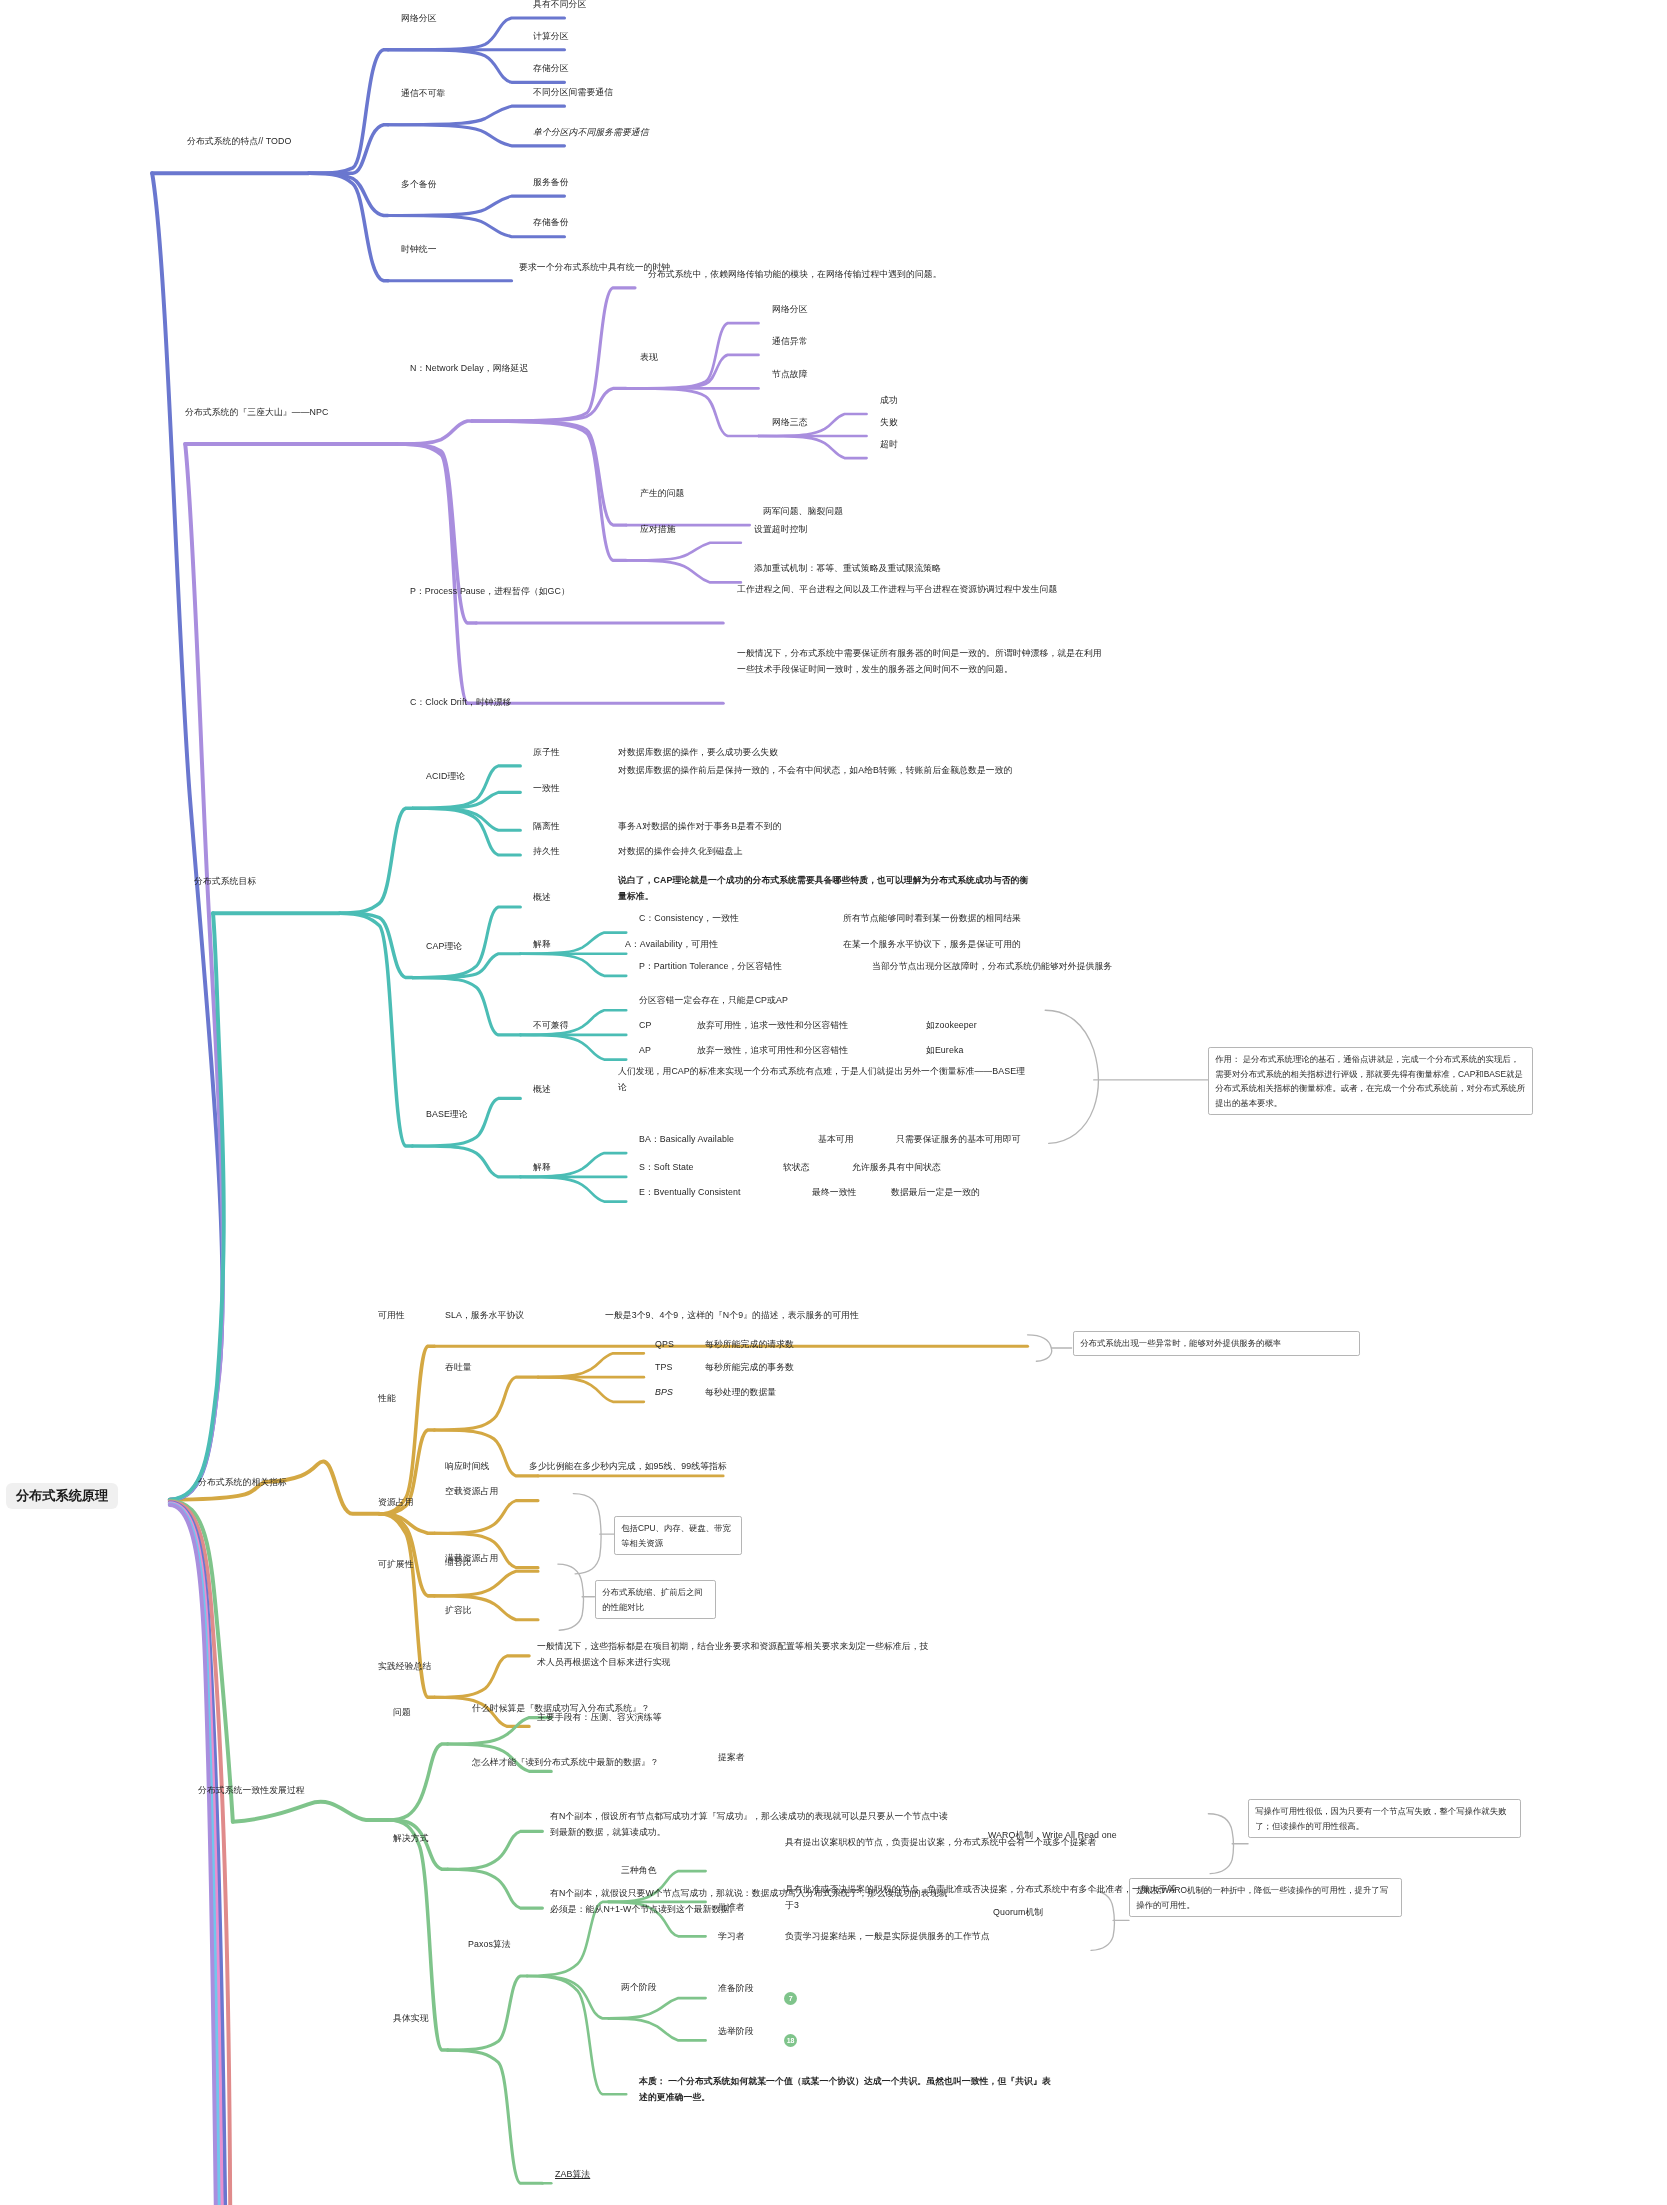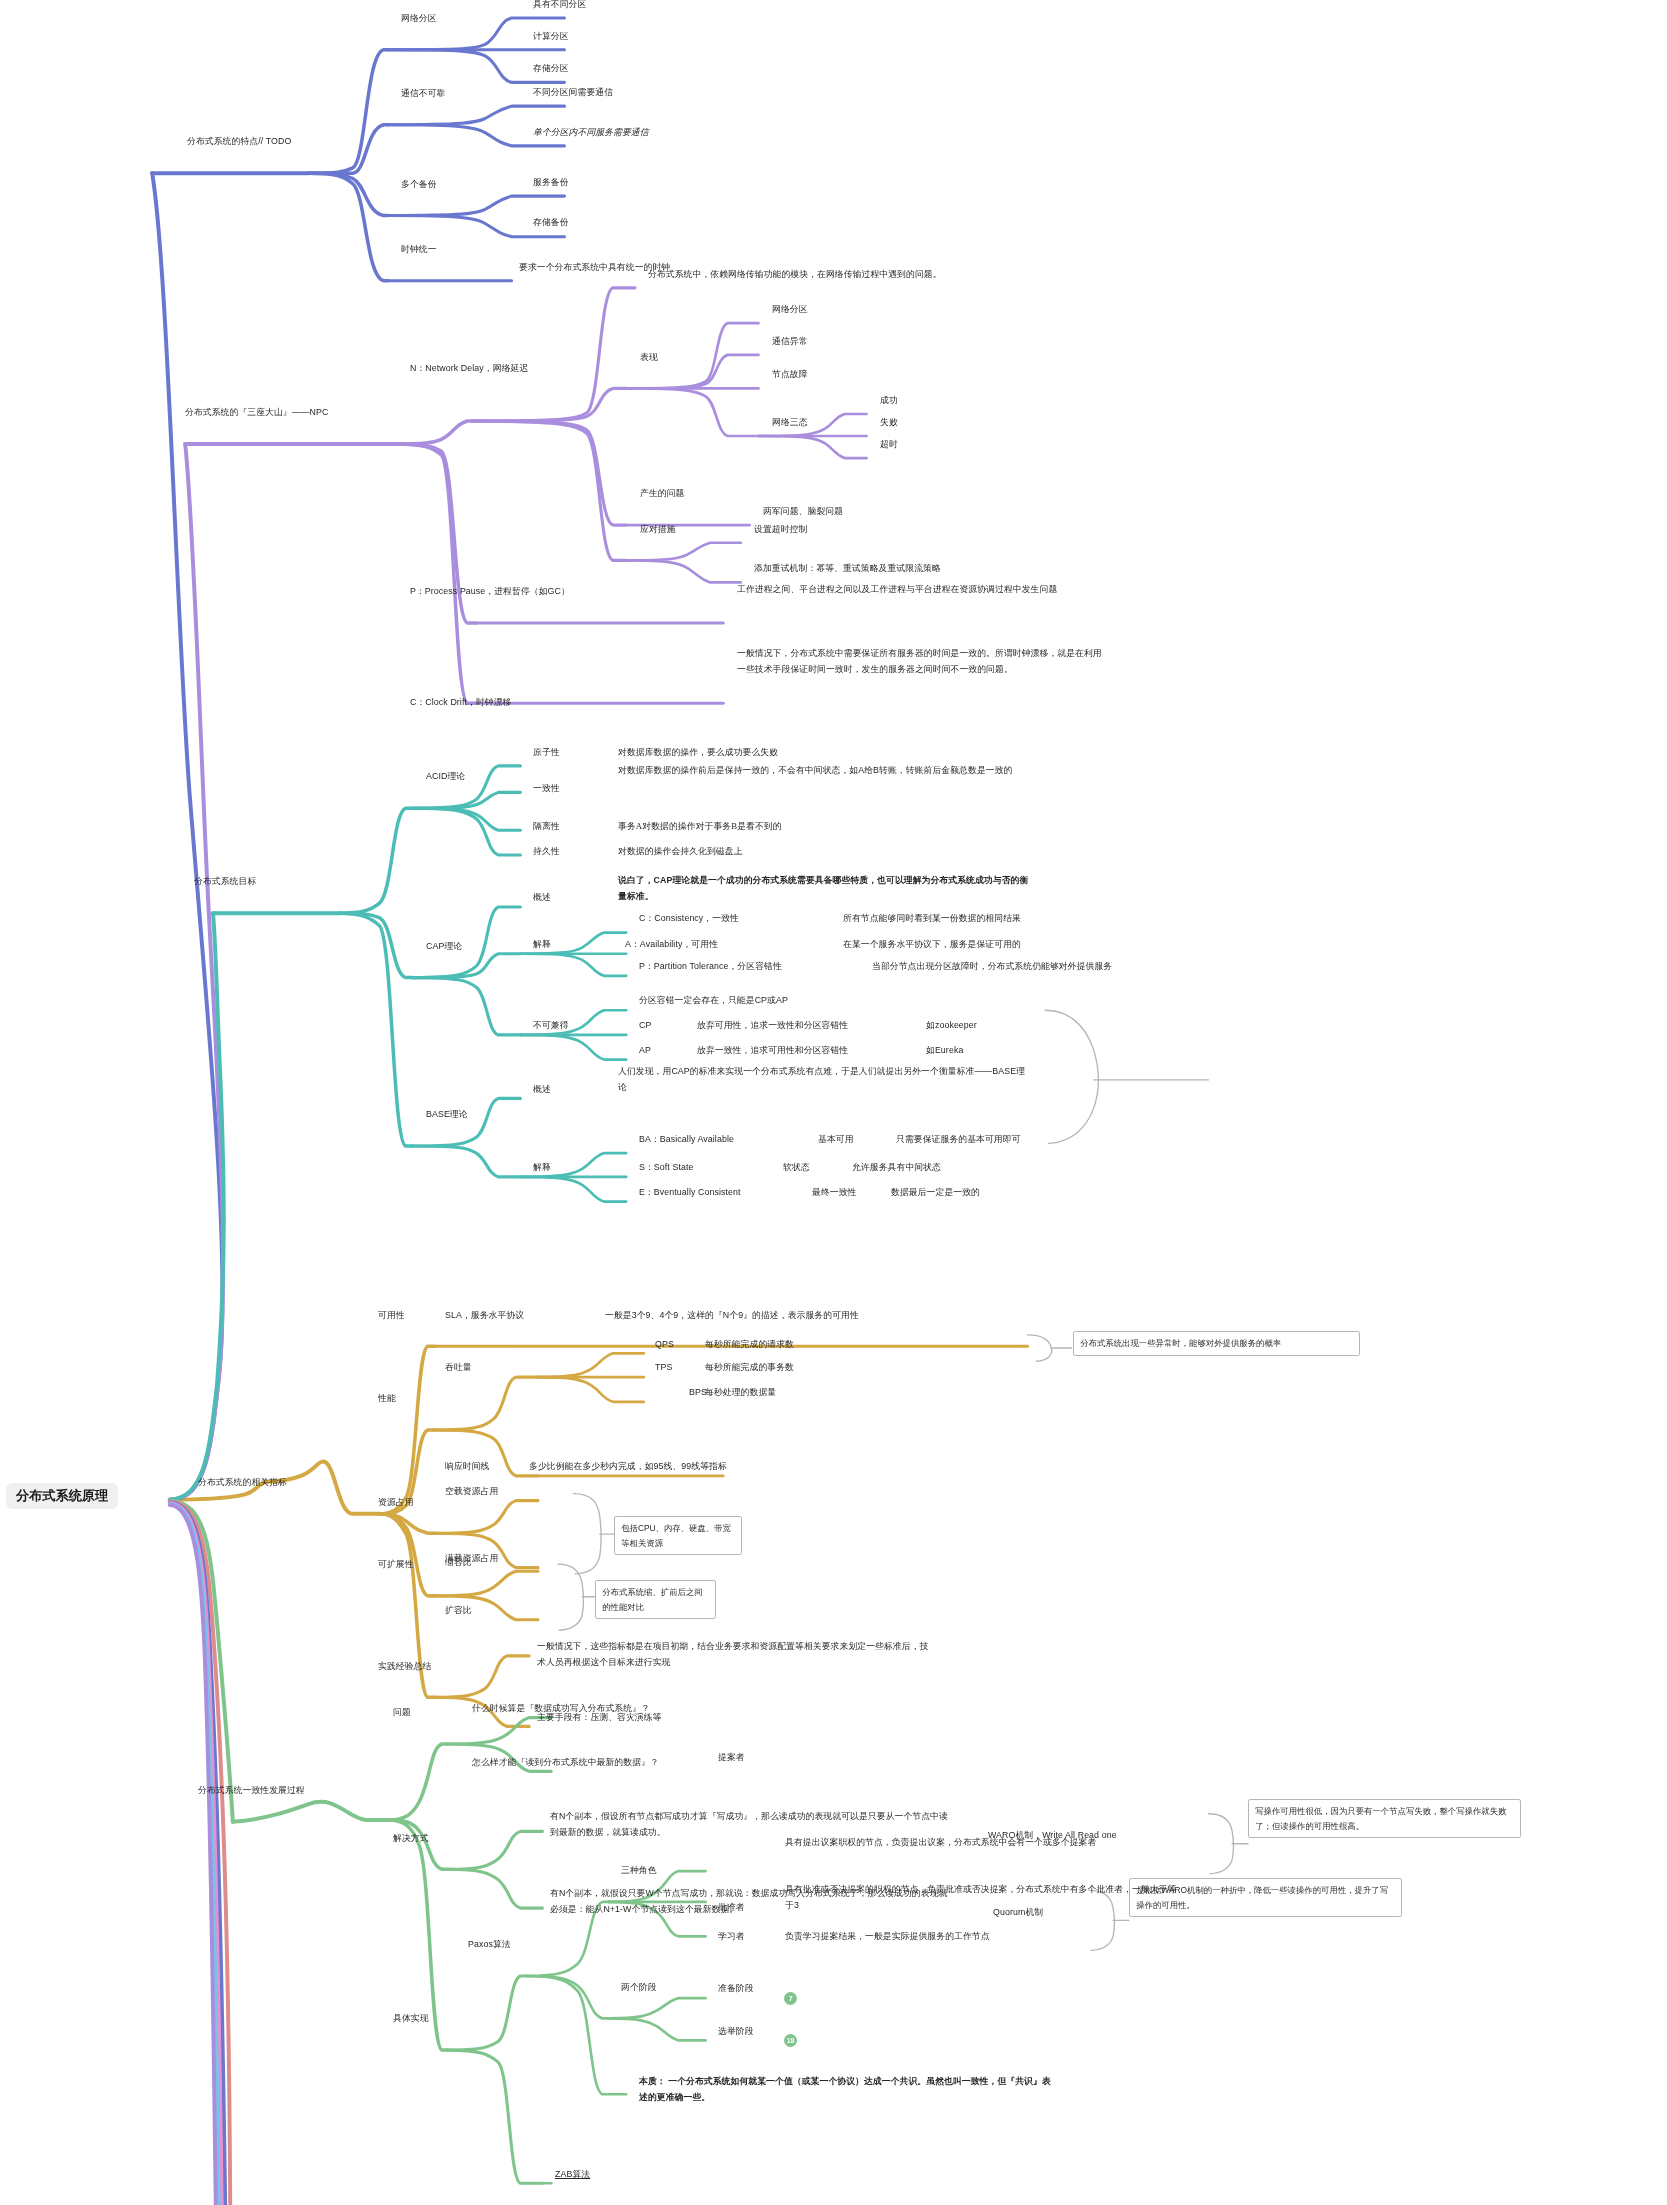--- a/index.html
+++ b/index.html
@@ -332,34 +332,35 @@
 <div class="node" style="left:639px; top:1130px;">BA：Basically Available</div>
 <div class="node" style="left:818px; top:1130px;">基本可用</div>
 <div class="node" style="left:896px; top:1130px;">只需要保证服务的基本可用即可</div>
 <div class="node" style="left:639px; top:1158px;">S：Soft State</div>
 <div class="node" style="left:783px; top:1158px;">软状态</div>
 <div class="node" style="left:852px; top:1158px;">允许服务具有中间状态</div>
 <div class="node" style="left:639px; top:1183px;">E：Bventually Consistent</div>
 <div class="node" style="left:812px; top:1183px;">最终一致性</div>
 <div class="node" style="left:891px; top:1183px;">数据最后一定是一致的</div>
 
+<div class="callout" style="left:1208px; top:1047px; width:325px;">作用： 是分布式系统理论的基石，通俗点讲就是，完成一个分布式系统的实现后，需要对分布式系统的相关指标进行评级，那就要先得有衡量标准，CAP和BASE就是分布式系统相关指标的衡量标准。或者，在完成一个分布式系统前，对分布式系统所提出的基本要求。</div>
 
 <div class="node" style="left:198px; top:1473px;">分布式系统的相关指标</div>
 <div class="node" style="left:378px; top:1306px;">可用性</div>
 <div class="node" style="left:445px; top:1306px;">SLA，服务水平协议</div>
 <div class="node" style="left:605px; top:1306px;">一般是3个9、4个9，这样的『N个9』的描述，表示服务的可用性</div>
 <div class="callout" style="left:1073px; top:1331px; width:287px;">分布式系统出现一些异常时，能够对外提供服务的概率</div>
 
 <div class="node" style="left:378px; top:1389px;">性能</div>
 <div class="node" style="left:445px; top:1358px;">吞吐量</div>
 <div class="node" style="left:655px; top:1335px;">QPS</div>
 <div class="node" style="left:705px; top:1335px;">每秒所能完成的请求数</div>
 <div class="node" style="left:655px; top:1358px;">TPS</div>
 <div class="node" style="left:705px; top:1358px;">每秒所能完成的事务数</div>
-<div class="node" style="left:689px; top:1383px;">BPS</div>
+<div class="node" style="left:655px; top:1383px;font-style:italic;">BPS</div>
 <div class="node" style="left:705px; top:1383px;">每秒处理的数据量</div>
 <div class="node" style="left:445px; top:1457px;">响应时间线</div>
 <div class="node" style="left:529px; top:1457px;">多少比例能在多少秒内完成，如95线、99线等指标</div>
 
 <div class="node" style="left:378px; top:1493px;">资源占用</div>
 <div class="node" style="left:445px; top:1482px;">空载资源占用</div>
 <div class="node" style="left:445px; top:1549px;">满载资源占用</div>
 <div class="callout" style="left:614px; top:1516px; width:128px;">包括CPU、内存、硬盘、带宽等相关资源</div>
 
 <div class="node" style="left:378px; top:1555px;">可扩展性</div>

